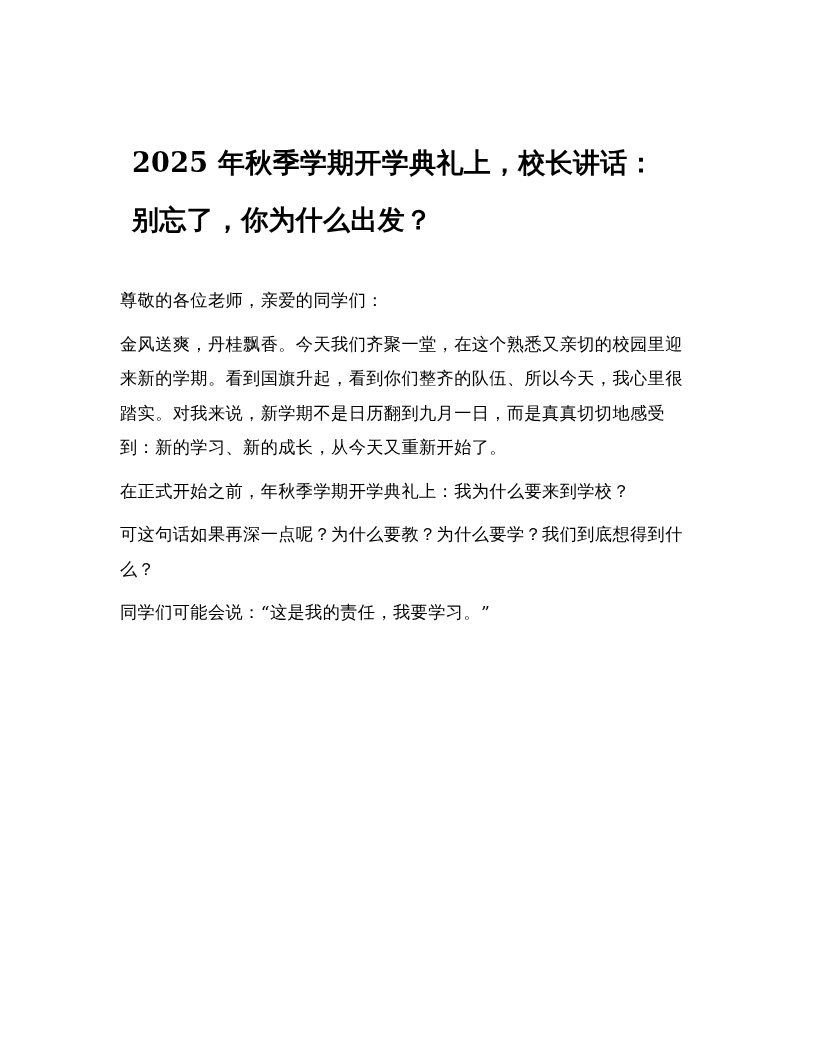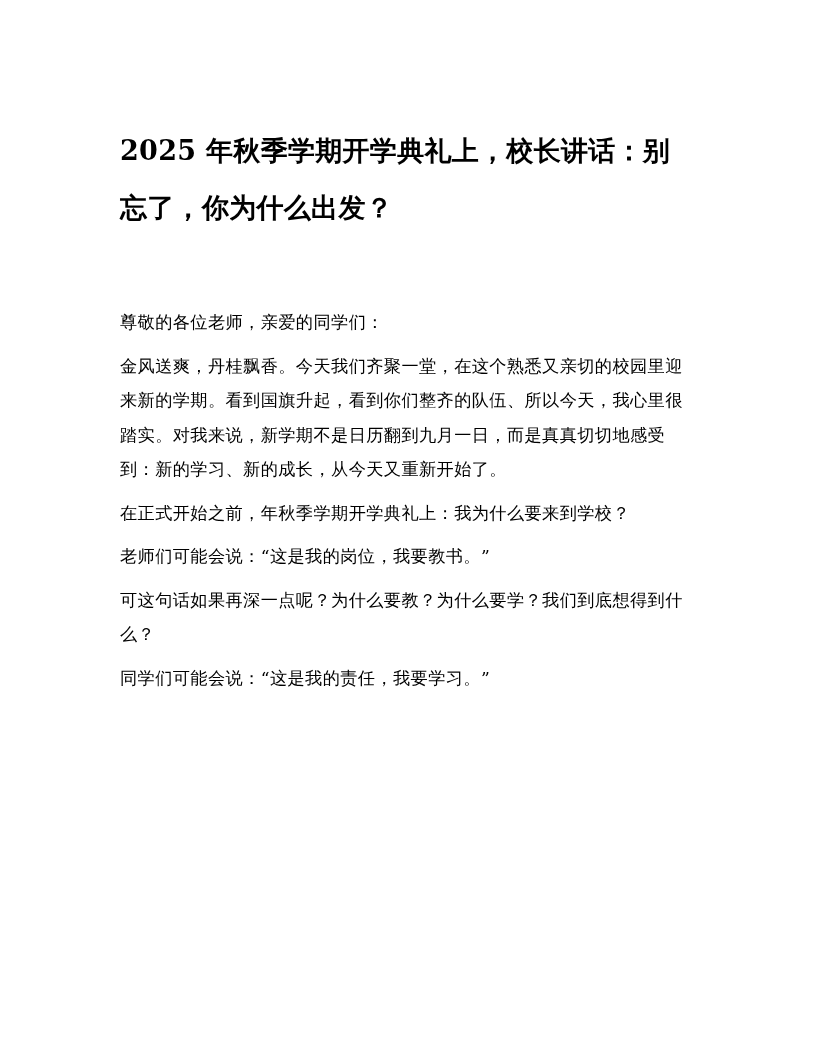--- a/index.html
+++ b/index.html
@@ -18,25 +18,25 @@
       position: absolute;
       left: 120px;
       top: 122px;
       width: 572px;
     }
     .title {
       font-family: "DejaVu Serif", "Liberation Serif", serif;
       font-weight: bold;
       font-size: 27px;
       line-height: 57px;
-      margin: 0;
+      margin: 12px;
       letter-spacing: 0.3px;
     }
     .body {
-      margin-top: 69px;
+      margin-top: 35px;
     }
     .para {
       font-family: "DejaVu Serif", "Liberation Serif", serif;
       font-size: 17.2px;
       line-height: 34.5px;
       margin: 0 0 9px 0;
       letter-spacing: 0.4px;
       text-align: left;
     }
     .bold {
@@ -53,22 +53,19 @@
     <p class="para">
       <span>尊敬的各位老师，亲爱的同学们：</span>
     </p>
     <p class="para">
       <span>金风送爽，丹桂飘香。今天我们齐聚一堂，在这个熟悉又亲切的校园里迎来新的学期。看到国旗升起，看到你们整齐的队伍、所以今天，我心里很踏实。对我来说，新学期不是日历翻到九月一日，而是真真切切地感受到：新的学习、新的成长，从今天又重新开始了。</span>
     </p>
     <p class="para">
       <span>在正式开始之前，年秋季学期开学典礼上：</span><span class="bold">我为什么要来到学校？</span>
     </p>
     <p class="para">
-      <span>老师们可能会说：“这是我的岗位，我要教书。”</span>
-    </p>
-    <p class="para">
       <span>可这句话如果再深一点呢？为什么要教？为什么要学？我们到底想得到什么？</span>
     </p>
     <p class="para">
       <span>同学们可能会说：“这是我的责任，我要学习。”</span>
     </p>
   </div>
 </div>
 
 </body></html>

